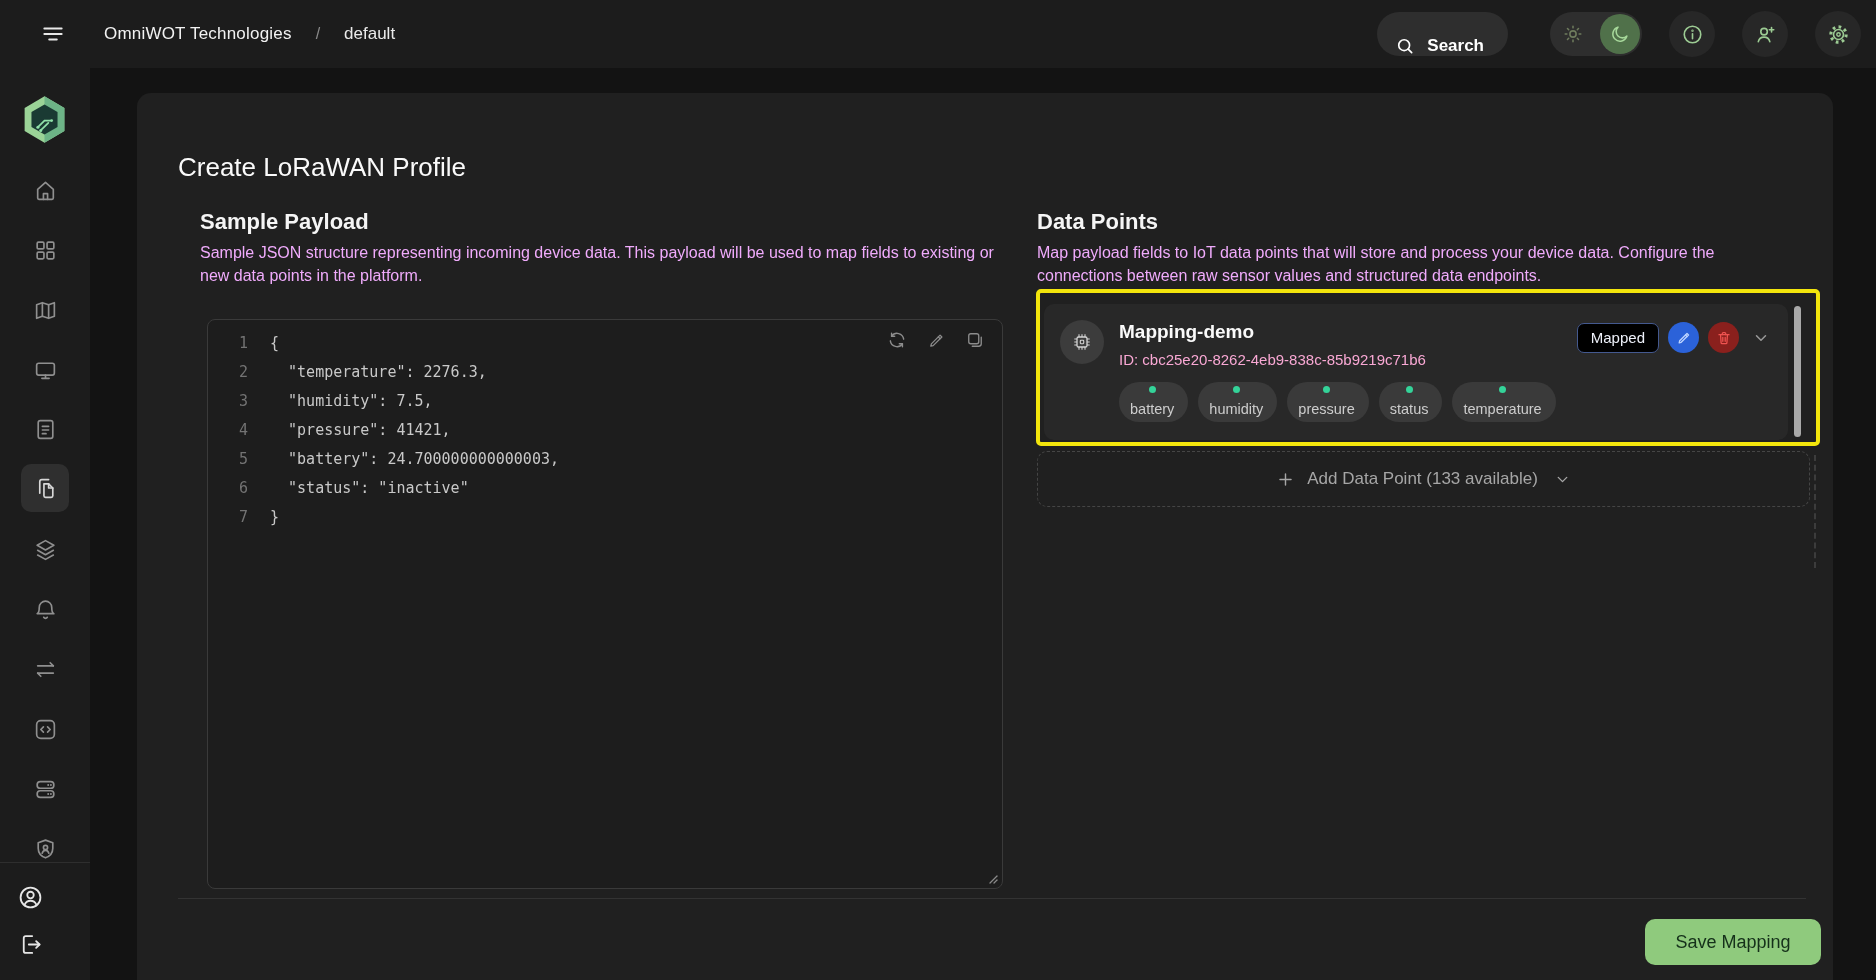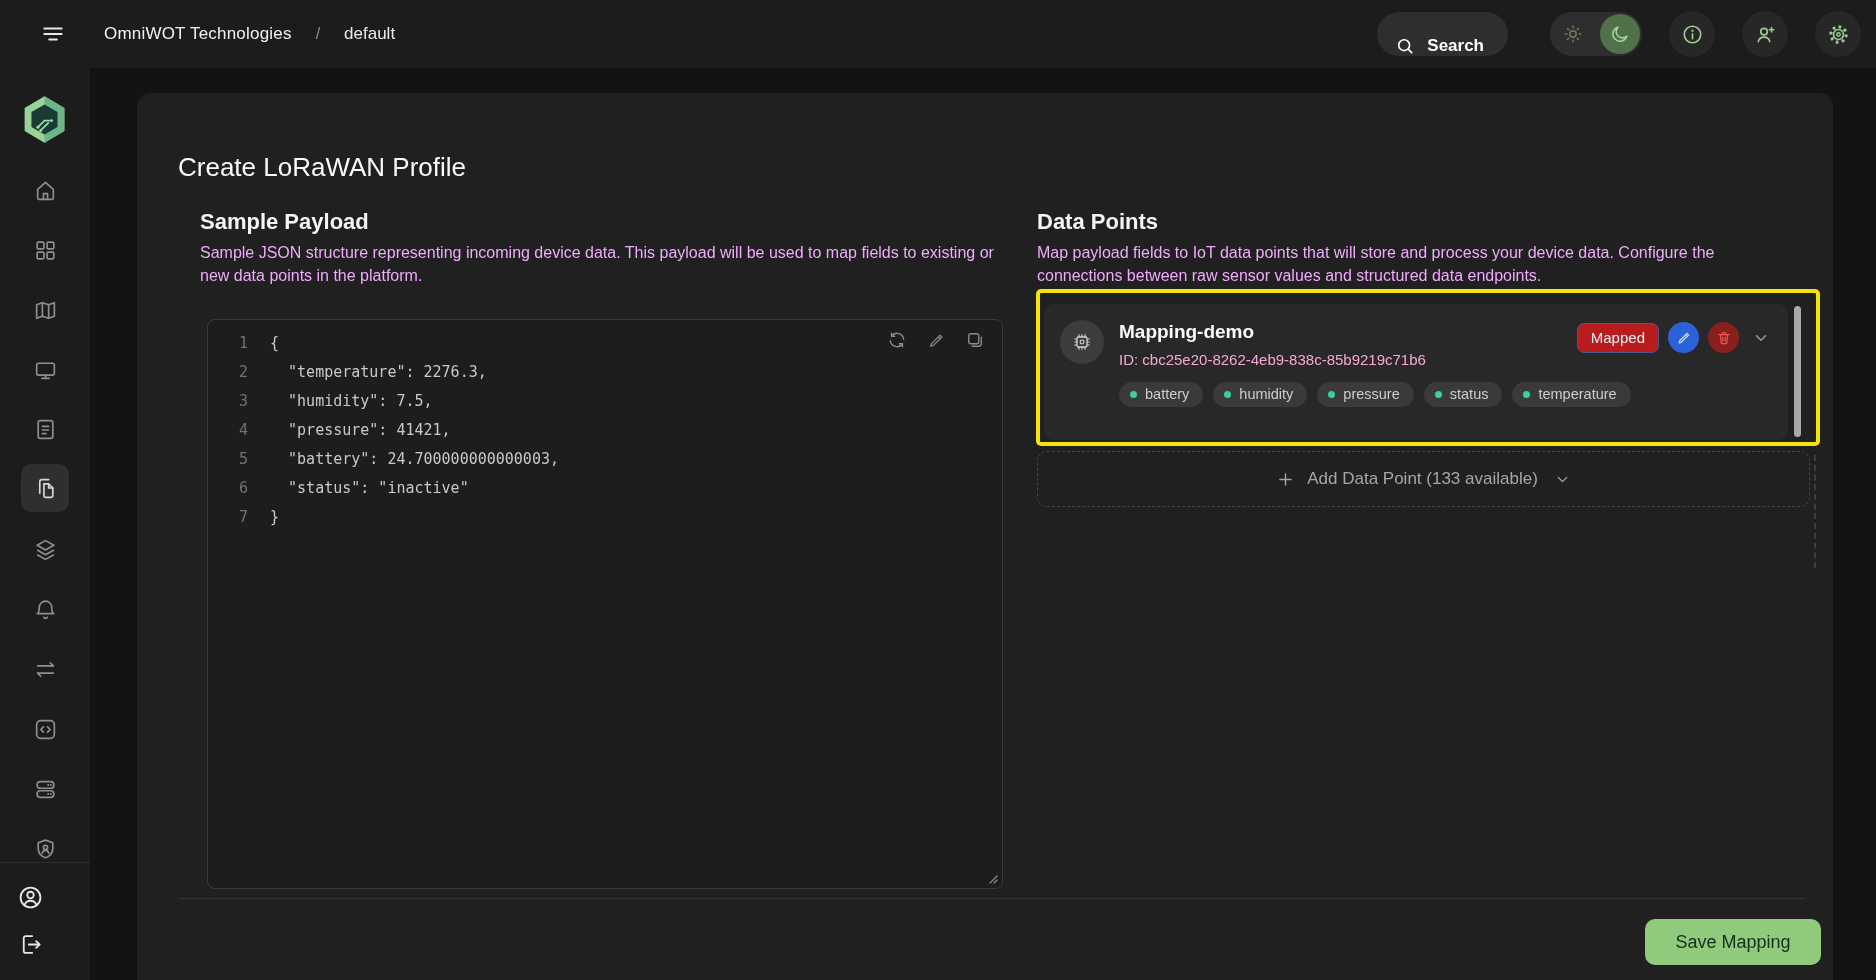--- a/index.html
+++ b/index.html
@@ -47,24 +47,24 @@
   .resize-handle { position:absolute; right:3px; bottom:3px; }
 
   
   .highlight-box { position:absolute; left:899px; top:196px; width:784px; height:157px; border:4px solid #f3e50c; border-radius:5px; z-index:3; pointer-events:none; }
   .dp-card { position:absolute; left:907px; top:211px; width:744px; height:136px; background:#282828; border-radius:10px; }
   .dp-card-inner { position:relative; width:100%; height:100%; padding:16px 18px 0 16px; display:flex; gap:15px; }
   .dp-avatar { width:44px; height:44px; border-radius:50%; background:#3c3c3c; flex:none; display:flex; align-items:center; justify-content:center; }
   .dp-name { font-size:19px; font-weight:700; color:#fafafa; line-height:24px; }
   .dp-id { font-size:15px; color:#f9a8d4; margin-top:6px; line-height:20px; }
   .dp-tags { display:flex; gap:10px; margin-top:12px; }
-  .tag { display:inline-flex; align-items:center; gap:8px; background:#3a3a3a; border-radius:999px; padding:4px 14px 5px 11px; font-size:14.5px; color:#cdcdcd; }
+  .tag { display:inline-flex; align-items:center; gap:8px; background:#3a3a3a; border-radius:999px; padding:4px 14px 5px 11px; font-size:14.5px; color:#cdcdcd;flex-direction:column; }
   .tag .dot { width:7px; height:7px; border-radius:50%; background:#34d399; }
   .dp-actions { position:absolute; right:14px; top:18px; display:flex; align-items:center; gap:9px; }
-  .badge { height:30px; display:flex; align-items:center; padding:0 13px; background:#b91c1c; border:1px solid #44598f; border-radius:7px; font-size:15px; color:#eef1fa; }
+  .badge { height:30px; display:flex; align-items:center; padding:0 13px; background:#000000; border:1px solid #44598f; border-radius:7px; font-size:15px; color:#eef1fa; }
   .act-btn { width:31px; height:31px; border-radius:50%; display:flex; align-items:center; justify-content:center; cursor:pointer; }
   .act-edit { background:#2b62d9; }
   .act-del { background:#8a201d; }
   .chev-btn { width:26px; height:26px; display:flex; align-items:center; justify-content:center; cursor:pointer; }
   .list-scrollbar { position:absolute; left:1657px; top:213px; width:7px; height:131px; background:#a9a9a9; border-radius:4px; }
   .add-dp { position:absolute; left:900px; top:358px; width:773px; height:56px; border:1.5px dashed #454545; border-radius:10px; display:flex; align-items:center; justify-content:center; gap:12px; cursor:pointer; color:#a6a6a6; font-size:17px; }
   .dashed-vline { position:absolute; left:1677px; top:362px; height:113px; width:0; border-left:2px dashed #3c3c3c; }
 
   
   .footer-divider { position:absolute; left:41px; top:805px; width:1628px; height:1px; background:#333333; }

